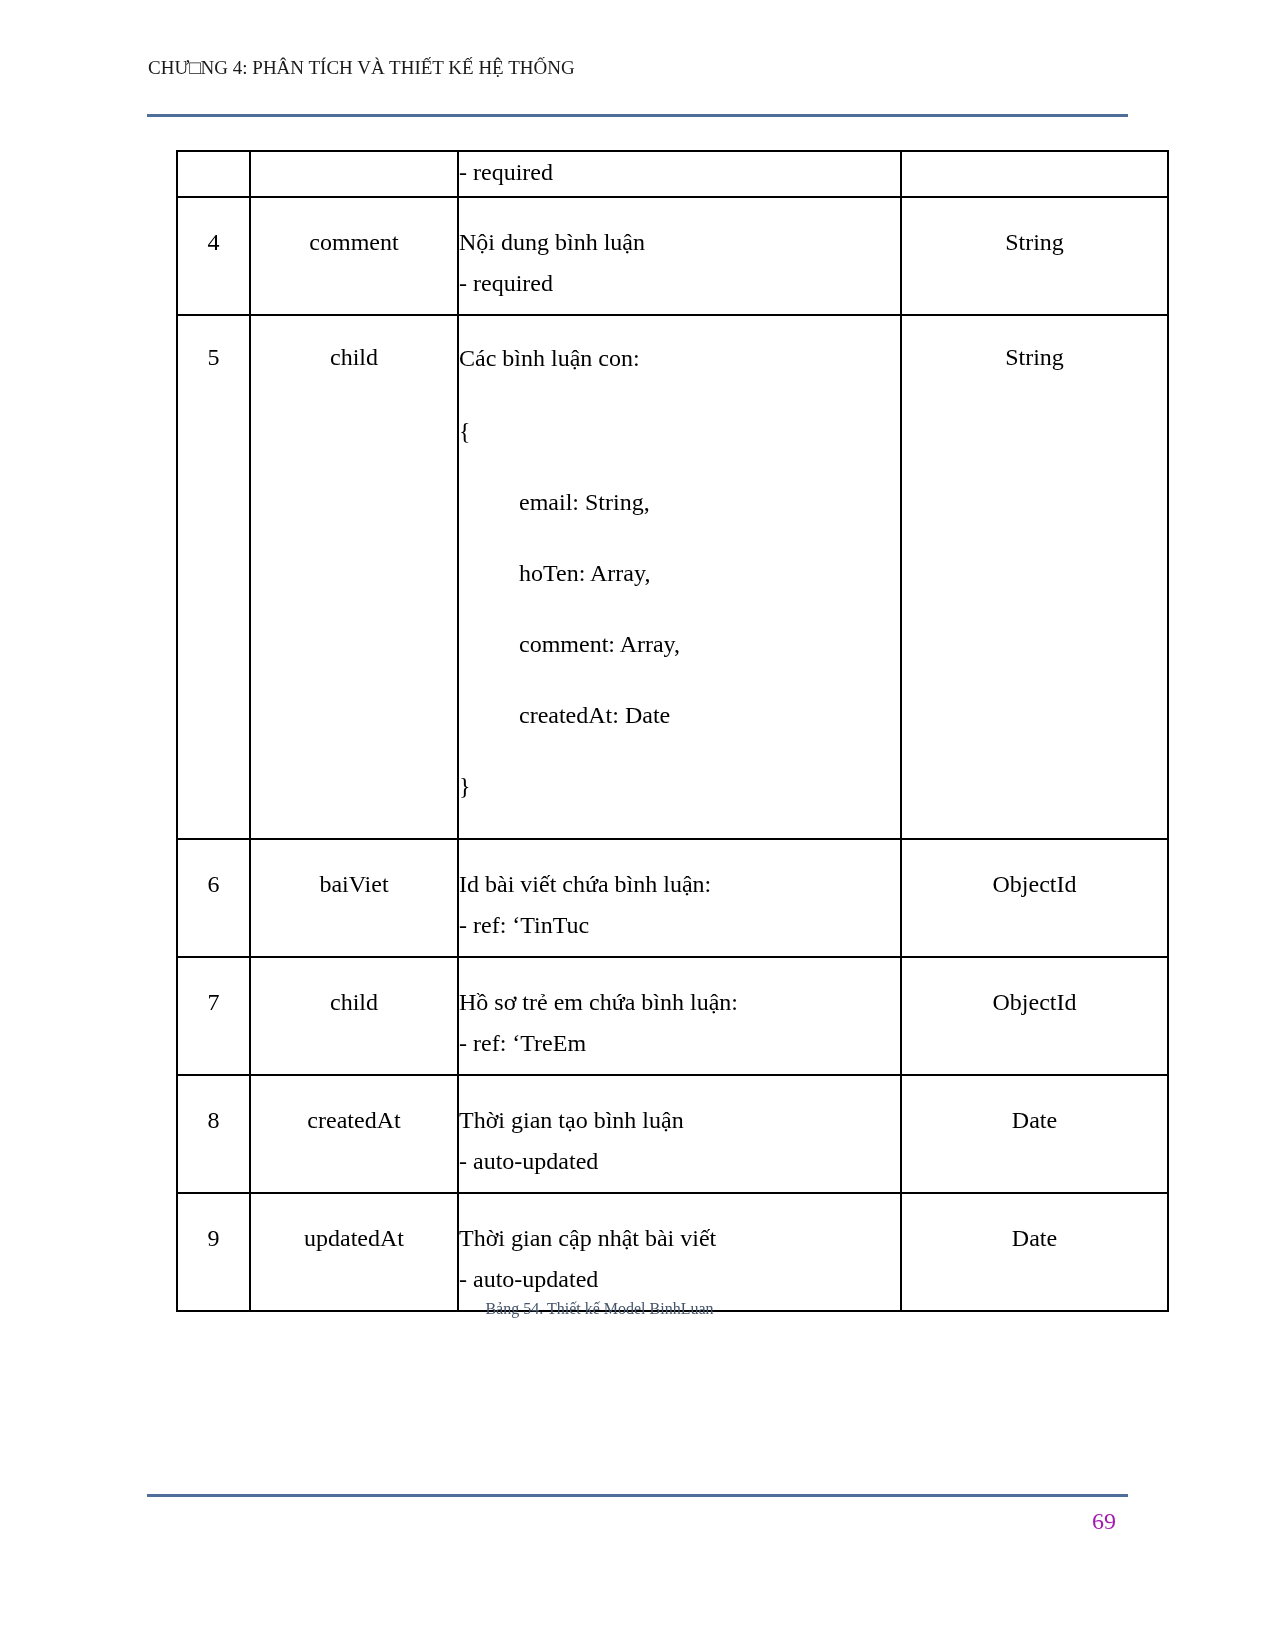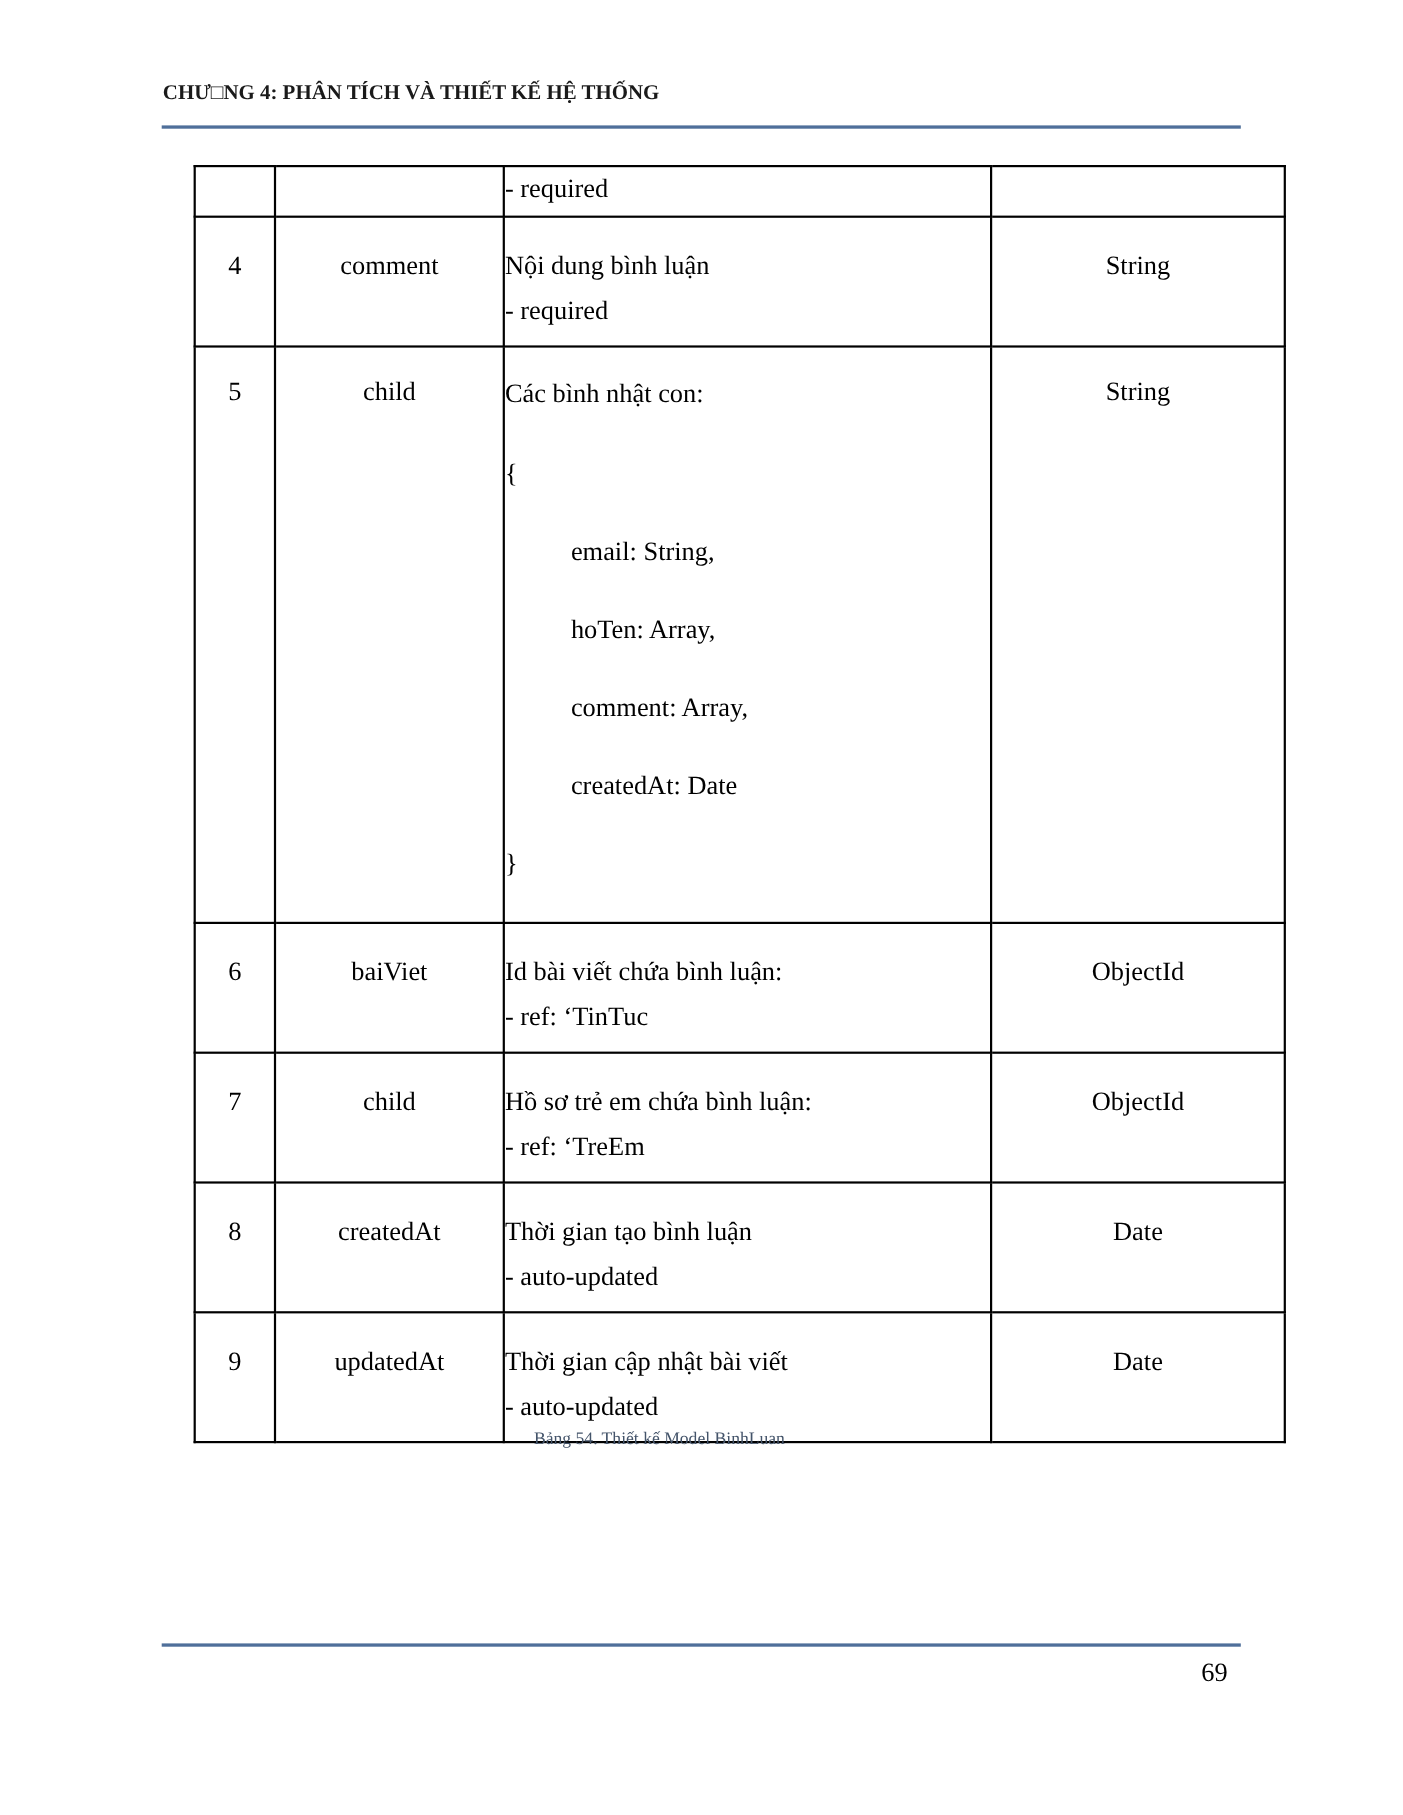--- a/index.html
+++ b/index.html
@@ -11,23 +11,23 @@
       width: 1275px;
       height: 1650px;
       position: relative;
       overflow: hidden;
       font-family: "Liberation Serif", "DejaVu Serif", serif;
       color: #000000;
     }
     .header-title {
       position: absolute;
       left: 148px;
-      top: 74px;
+      top: 57px;
       font-size: 19px;
-      font-weight: bold;
+      font-weight: normal;
       letter-spacing: 0px;
       white-space: nowrap;
       color: #1a1a1a;
     }
     .rule {
       position: absolute;
       left: 147px;
       width: 981px;
       height: 3px;
       background: #4f6f9a;
@@ -118,21 +118,21 @@
     }
     .caption span {
       position: relative;
       left: -38px;
     }
     .page-number {
       position: absolute;
       left: 1092px;
       top: 1508px;
       font-size: 24px;
-      color: #000000;
+      color: #a21caf;
     }
   </style>
 </head>
 <body>
 
 <div class="header-title">CHƯ□NG 4: PHÂN TÍCH VÀ THIẾT KẾ HỆ THỐNG</div>
 <div class="rule top"></div>
 
 <table class="model">
   <colgroup>
@@ -165,21 +165,21 @@
       <td class="cell-center">
           <span class="cell-text">String</span>
         </td>
     </tr>
 
     <tr class="r-5">
       <td class="cell-center num"><span>5</span></td>
       <td class="cell-center name"><span>child</span></td>
       <td class="desc">
         <div class="desc-block">
-          <span class="line tall" style="height:76px;line-height:76px;">Các bình nhật con:</span>
+          <span class="line tall" style="height:76px;line-height:76px;">Các bình luận con:</span>
           <span class="line tall">{</span>
           <span class="line tall indent">email: String,</span>
           <span class="line tall indent">hoTen: Array,</span>
           <span class="line tall indent">comment: Array,</span>
           <span class="line tall indent">createdAt: Date</span>
           <span class="line tall">}</span>
         </div>
       </td>
       <td class="cell-center type"><span>String</span></td>
     </tr>

